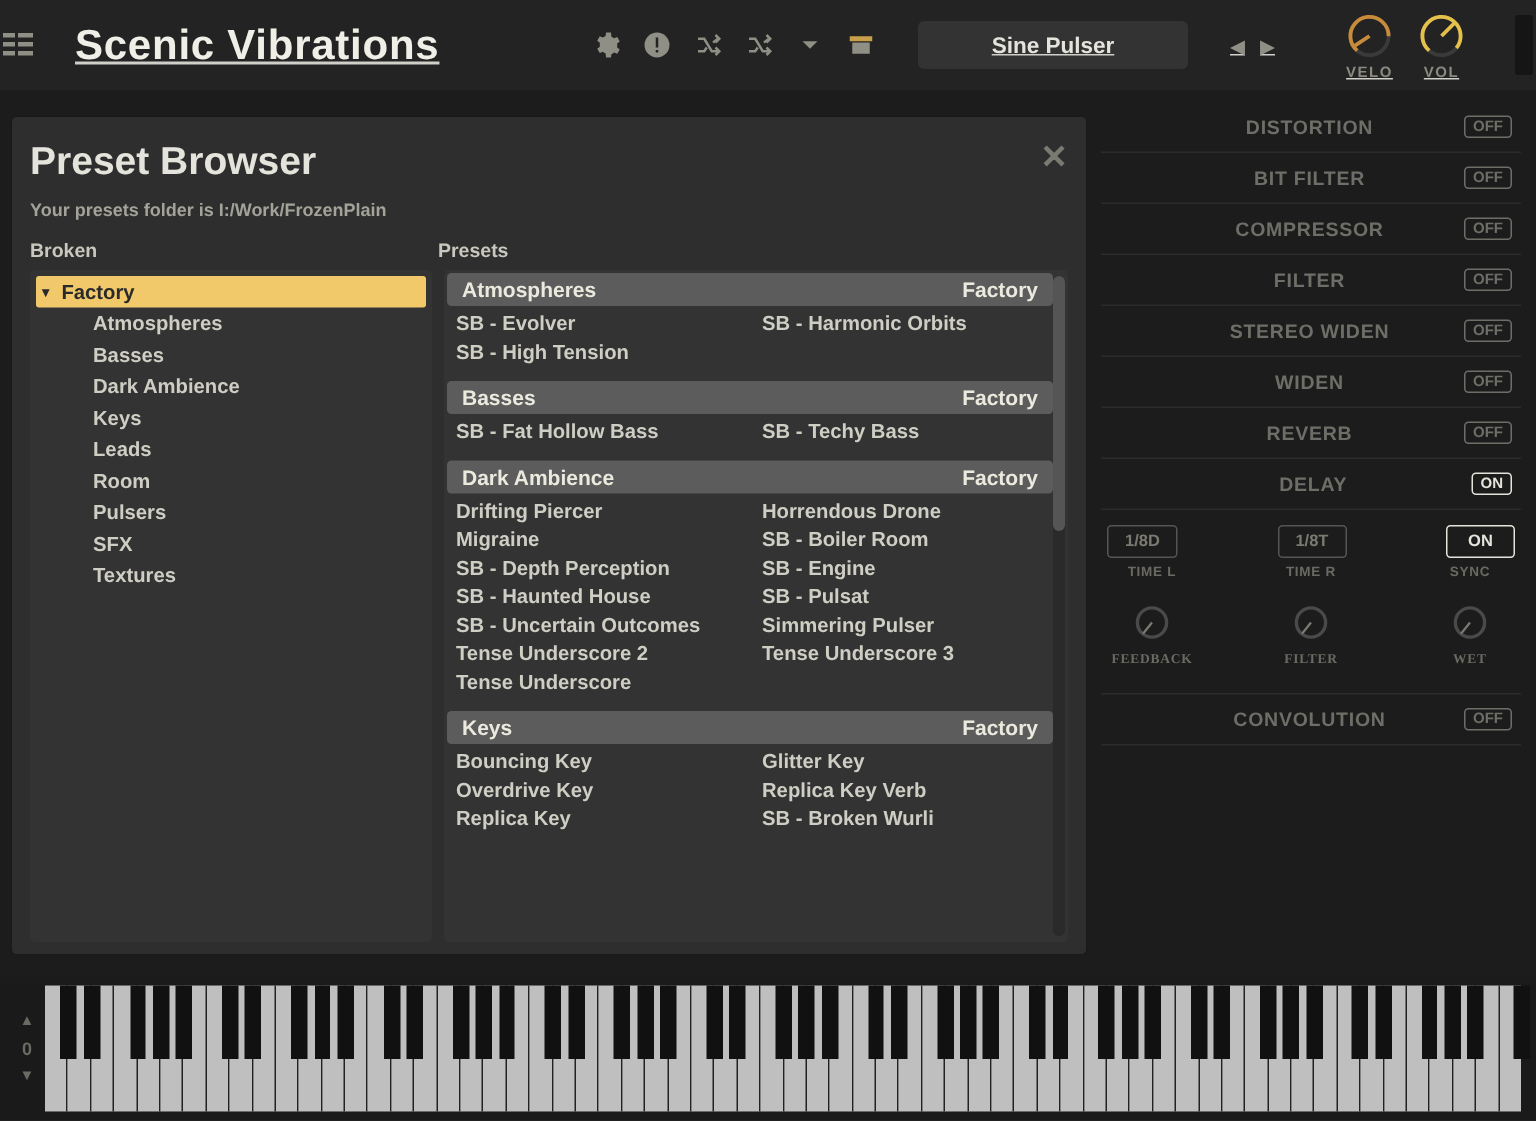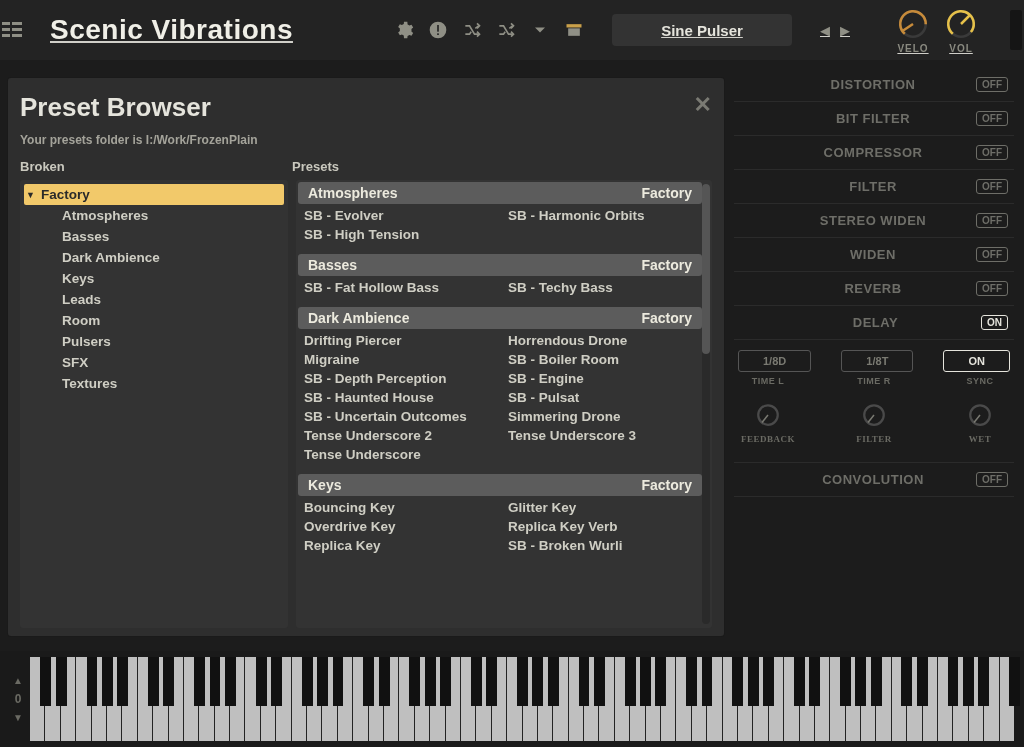--- a/index.html
+++ b/index.html
@@ -59,21 +59,21 @@
     border:1.5px solid #6e6e68; color:#6e6e68;
     border-radius:3px; padding:1px 5px;
     cursor:pointer;
   }
   .fx-toggle.on { border-color:#e5e4dc; color:#e5e4dc; }
 
   .delay-controls { padding:10px 4px 18px 4px; border-bottom:1px solid #2b2b2b; }
   .delay-top { display:flex; justify-content:space-between; margin-bottom:4px; }
   .delay-btn {
     border:1.5px solid #555; color:#7a7a72; font-size:11px; font-weight:700;
-    padding:4px 24px; border-radius:3px; cursor:pointer; min-width:46px; text-align:center;
+    padding:4px 11px; border-radius:3px; cursor:pointer; min-width:46px; text-align:center;
   }
   .delay-btn.on { border-color:#e5e4dc; color:#e5e4dc; }
   .delay-sublabel { display:flex; justify-content:space-between; font-size:9px; font-weight:700; color:#6a6a63; letter-spacing:0.5px; margin-bottom:14px; }
   .delay-sublabel span { width:60px; text-align:center; }
   .delay-knobs { display:flex; justify-content:space-between;font-family:Liberation Serif, serif; }
   .small-knob { display:flex; flex-direction:column; align-items:center; gap:4px; width:60px; }
   .small-knob svg { width:30px; height:30px; }
   .small-knob .lbl { font-size:9px; font-weight:700; color:#6a6a63; letter-spacing:0.5px; }
 
   
@@ -368,21 +368,21 @@
             <div class="preset-grid">
               <div class="preset-item">Drifting Piercer</div>
               <div class="preset-item">Horrendous Drone</div>
               <div class="preset-item">Migraine</div>
               <div class="preset-item">SB - Boiler Room</div>
               <div class="preset-item">SB - Depth Perception</div>
               <div class="preset-item">SB - Engine</div>
               <div class="preset-item">SB - Haunted House</div>
               <div class="preset-item">SB - Pulsat</div>
               <div class="preset-item">SB - Uncertain Outcomes</div>
-              <div class="preset-item">Simmering Drone</div>
+              <div class="preset-item">Simmering Pulser</div>
               <div class="preset-item">Tense Underscore 2</div>
               <div class="preset-item">Tense Underscore 3</div>
               <div class="preset-item">Tense Underscore</div>
             </div>
             <div class="cat-head">
               <span>Keys</span>
               <span>Factory</span>
             </div>
             <div class="preset-grid">
               <div class="preset-item">Bouncing Key</div>

